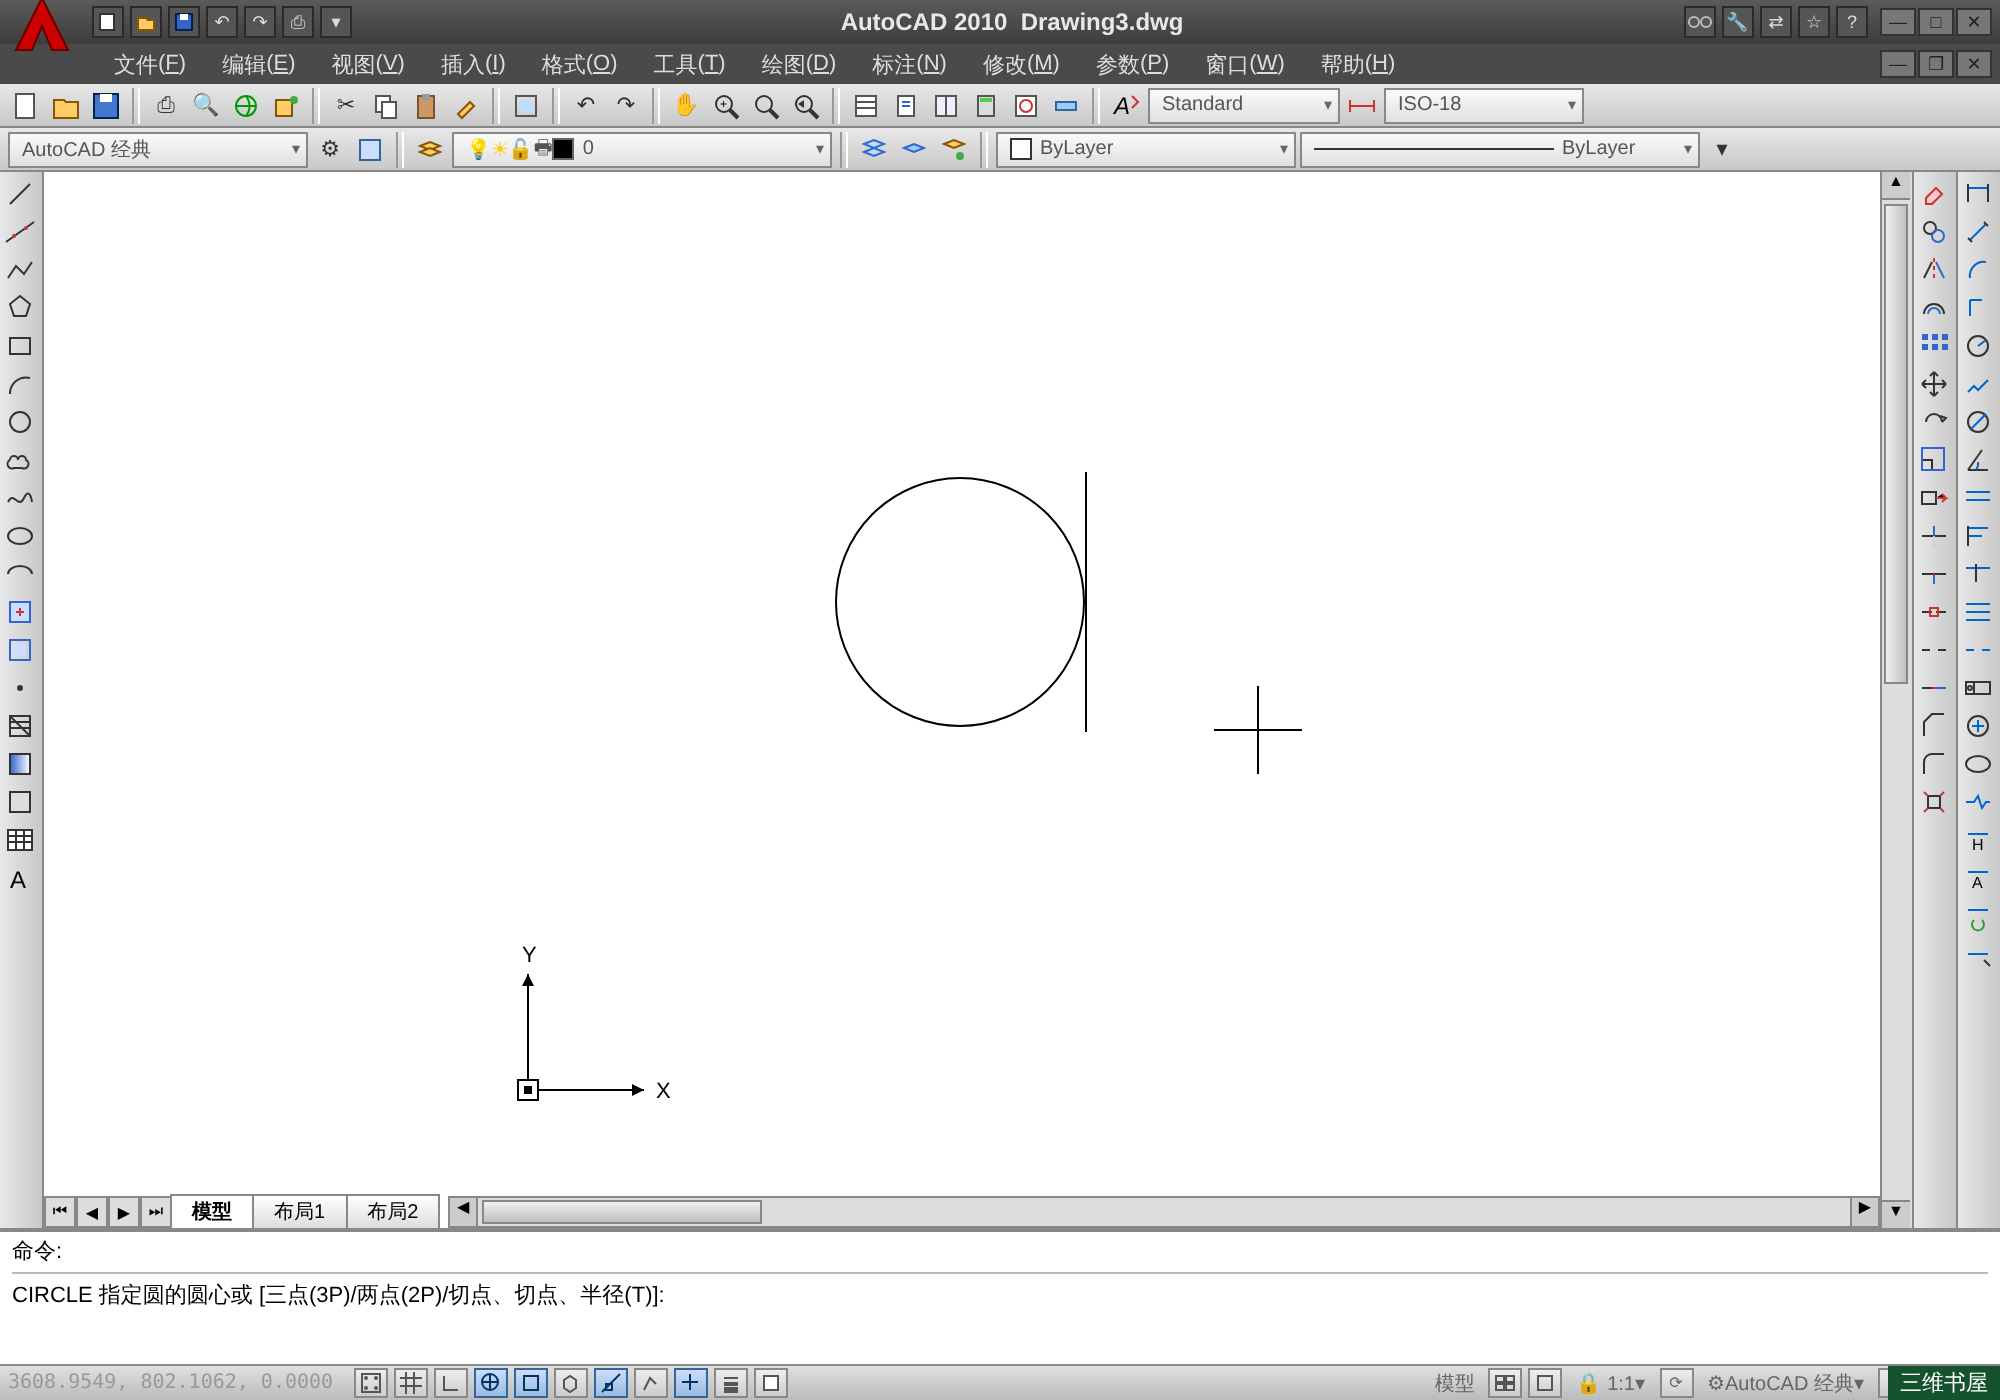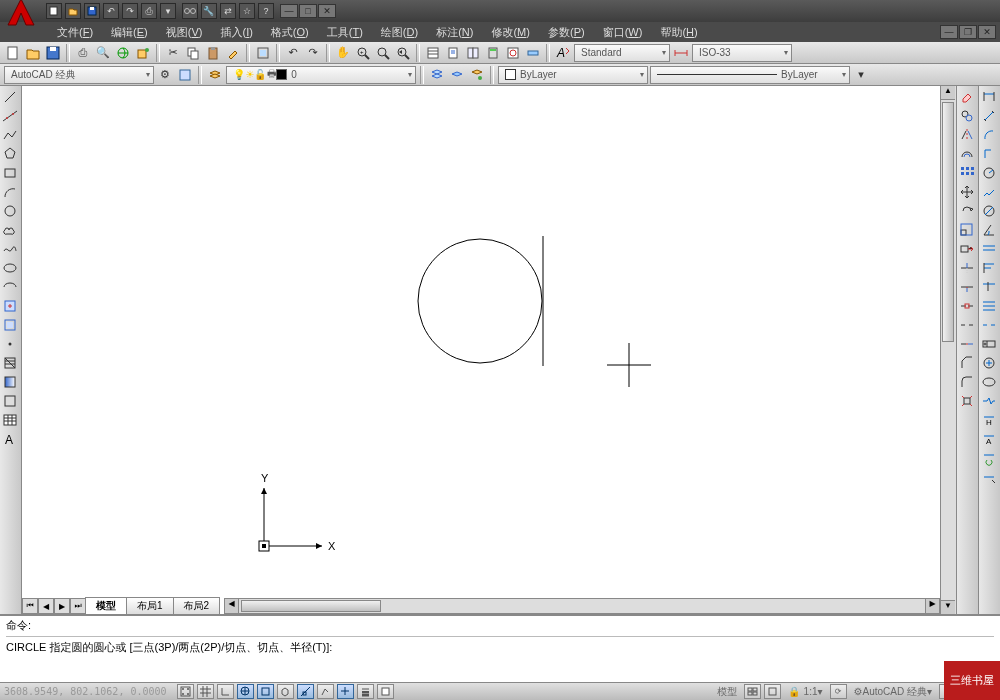--- a/index.html
+++ b/index.html
@@ -41,21 +41,21 @@
 .hscroll-thumb { position:absolute; left:2px; top:1px; width:140px; height:12px; background:linear-gradient(#f0f0f0,#c0c0c0); border:1px solid #888; }
 .vscroll { width:16px; background:#ddd; border-left:1px solid #888; position:relative; }
 .vscroll-thumb { position:absolute; top:2px; left:1px; width:12px; height:240px; background:linear-gradient(90deg,#f0f0f0,#c0c0c0); border:1px solid #888; }
 .cmdwin { height:68px; background:#fff; border-top:2px solid #888; font-size:11px; font-family:"SimSun",monospace; padding:2px 6px; color:#000; overflow:hidden; }
 .cmdwin hr { margin:3px 0; border:none; border-top:1px solid #bbb; }
 .statusbar { height:18px; background:linear-gradient(#e0e0e0,#bbb); border-top:1px solid #888; display:flex; align-items:center; font-size:10px; color:#666; padding:0 4px; gap:3px; }
 .status-coord { width:170px; color:#999; font-family:monospace; font-size:10px; }
 .status-btn { width:17px; height:15px; background:linear-gradient(#eee,#ccc); border:1px solid #888; display:flex; align-items:center; justify-content:center; font-size:8px; }
 .status-btn.on { background:linear-gradient(#cdf,#9bd); border-color:#369; }
 .status-txt { padding:0 4px; }
-.watermark { position:absolute; bottom:0; right:0; background:#b91c1c; color:#fff; font-size:11px; padding:12px 6px; }
+.watermark { position:absolute; bottom:0; right:0; background:#14532d; color:#fff; font-size:11px; padding:1px 6px; }
 </style>
 </head>
 <body>
 
 <div class="titlebar">
   <div class="app-icon">
     <svg viewBox="0 0 34 34">
         <path d="M4 30 L17 4 L30 30 L22 30 L17 18 L12 30 Z" fill="#c00" stroke="#600"></path>
       </svg>
   </div>
@@ -73,20 +73,23 @@
     <div class="qat-btn">
         <svg width="10" height="10">
           <rect x="1" y="1" width="8" height="8" fill="#36c" stroke="#024"></rect>
           <rect x="3" y="1" width="4" height="3" fill="#fff"></rect>
         </svg>
       </div>
     <div class="qat-btn">↶</div>
     <div class="qat-btn">↷</div>
     <div class="qat-btn">⎙</div>
     <div class="qat-btn">▾</div>
+  </div>
+  <div class="title-text">
+    <span>AutoCAD 2010</span>&nbsp;&nbsp;<span>Drawing3.dwg</span>
   </div>
   <div class="qat" style="margin-left:6px">
     <div class="qat-btn">
         <svg width="12" height="10">
           <circle cx="3" cy="5" r="2.5" fill="none" stroke="#bbb"></circle>
           <circle cx="9" cy="5" r="2.5" fill="none" stroke="#bbb"></circle>
         </svg>
       </div>
     <div class="qat-btn">🔧</div>
     <div class="qat-btn">⇄</div>
@@ -252,21 +255,21 @@
       <span>Standard</span>
     </div>
   <div class="tool-btn">
       <svg width="16" height="14">
         <line x1="2" y1="7" x2="14" y2="7" stroke="#c33"></line>
         <line x1="2" y1="4" x2="2" y2="10" stroke="#c33"></line>
         <line x1="14" y1="4" x2="14" y2="10" stroke="#c33"></line>
       </svg>
     </div>
   <div class="combo" style="width:100px">
-      <span>ISO-33</span>
+      <span>ISO-18</span>
     </div>
 </div>
 
 <div class="toolbar-row">
   <div class="combo" style="width:150px">
       <span>AutoCAD 经典</span>
     </div>
   <div class="tool-btn">⚙</div>
   <div class="tool-btn">
       <svg width="14" height="14">

